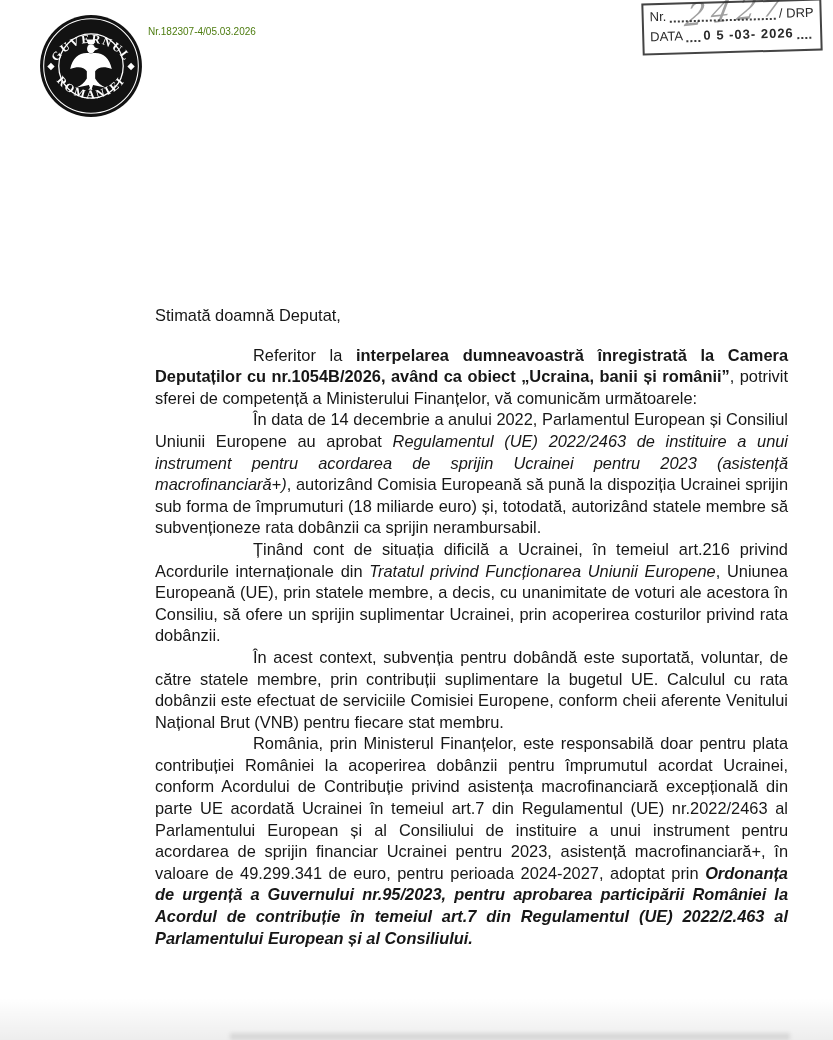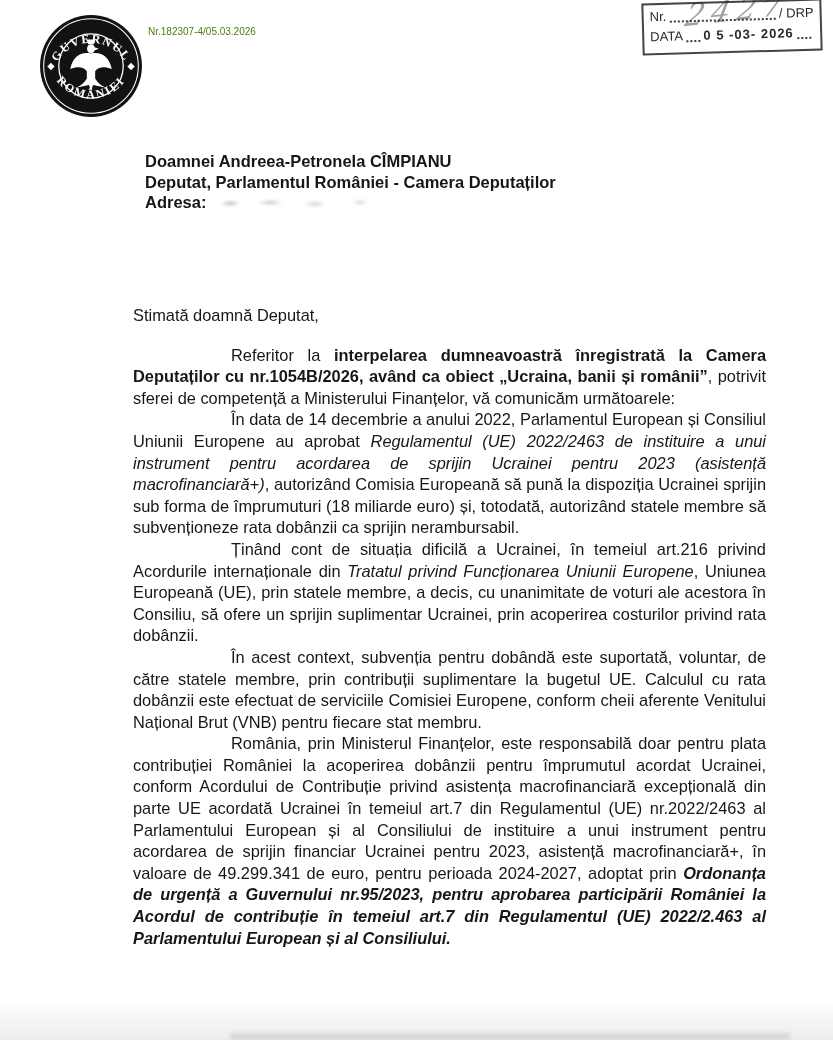--- a/index.html
+++ b/index.html
@@ -61,21 +61,21 @@
     background:
       radial-gradient(ellipse 14px 4px at 8% 55%, rgba(0,0,0,0.30), transparent 70%),
       radial-gradient(ellipse 18px 4px at 30% 45%, rgba(0,0,0,0.25), transparent 70%),
       radial-gradient(ellipse 16px 4px at 55% 60%, rgba(0,0,0,0.22), transparent 70%),
       radial-gradient(ellipse 12px 4px at 80% 45%, rgba(0,0,0,0.20), transparent 70%);
     filter: blur(1.4px);
   }
 
   
   .letter-body {
-    position: absolute; left: 133px; top: 305px; width: 633px;
+    position: absolute; left: 155px; top: 305px; width: 633px;
     font-size: 16.4px; line-height: 21.6px; color: #171717;
     text-align: justify;
   }
   .salutation { text-align: left; margin: 0 0 18px 0; }
   .para { margin: 0; text-indent: 98px; }
   .para .r-b  { font-weight: 700; }
   .para .r-i  { font-style: italic; }
   .para .r-bi { font-style: italic; font-weight: 700; }
 
   
@@ -133,27 +133,20 @@
     </div>
     <div class="stamp-row">
       <span>DATA</span>
       <span class="leader"></span>
       <span class="stamp-date">0 5 -03- 2026</span>
       <span class="leader"></span>
     </div>
     <span class="handwritten">2427</span>
   </div>
 
-  <div class="addressee">
-    <div class="addr-line">Doamnei Andreea-Petronela CÎMPIANU</div>
-    <div class="addr-line">Deputat, Parlamentul României - Camera Deputaților</div>
-    <div class="addr-line">
-      <span>Adresa:</span><span class="smudge"></span>
-    </div>
-  </div>
 
   <div class="letter-body">
     <p class="salutation">Stimată doamnă Deputat,</p>
     <div id="paragraphs">
         <p class="para"><span>Referitor la </span><span class="r-b">interpelarea dumneavoastră înregistrată la Camera Deputaților cu nr.1054B/2026, având ca obiect „Ucraina, banii și românii”</span><span>, potrivit sferei de competență a Ministerului Finanțelor, vă comunicăm următoarele:</span></p>
         <p class="para"><span>În data de 14 decembrie a anului 2022, Parlamentul European și Consiliul Uniunii Europene au aprobat </span><span class="r-i">Regulamentul (UE) 2022/2463 de instituire a unui instrument pentru acordarea de sprijin Ucrainei pentru 2023 (asistență macrofinanciară+)</span><span>, autorizând Comisia Europeană să pună la dispoziția Ucrainei sprijin sub forma de împrumuturi (18 miliarde euro) și, totodată, autorizând statele membre să subvenționeze rata dobânzii ca sprijin nerambursabil.</span></p>
         <p class="para"><span>Ținând cont de situația dificilă a Ucrainei, în temeiul art.216 privind Acordurile internaționale din </span><span class="r-i">Tratatul privind Funcționarea Uniunii Europene</span><span>, Uniunea Europeană (UE), prin statele membre, a decis, cu unanimitate de voturi ale acestora în Consiliu, să ofere un sprijin suplimentar Ucrainei, prin acoperirea costurilor privind rata dobânzii.</span></p>
         <p class="para"><span>În acest context, subvenția pentru dobândă este suportată, voluntar, de către statele membre, prin contribuții suplimentare la bugetul UE. Calculul cu rata dobânzii este efectuat de serviciile Comisiei Europene, conform cheii aferente Venitului Național Brut (VNB) pentru fiecare stat membru.</span></p>
         <p class="para"><span>România, prin Ministerul Finanțelor, este responsabilă doar pentru plata contribuției României la acoperirea dobânzii pentru împrumutul acordat Ucrainei, conform Acordului de Contribuție privind asistența macrofinanciară excepțională din parte UE acordată Ucrainei în temeiul art.7 din Regulamentul (UE) nr.2022/2463 al Parlamentului European și al Consiliului de instituire a unui instrument pentru acordarea de sprijin financiar Ucrainei pentru 2023, asistență macrofinanciară+, în valoare de 49.299.341 de euro, pentru perioada 2024-2027, adoptat prin </span><span class="r-bi">Ordonanța de urgență a Guvernului nr.95/2023, pentru aprobarea participării României la Acordul de contribuție în temeiul art.7 din Regulamentul (UE) 2022/2.463 al Parlamentului European și al Consiliului.</span></p>
       </div>

